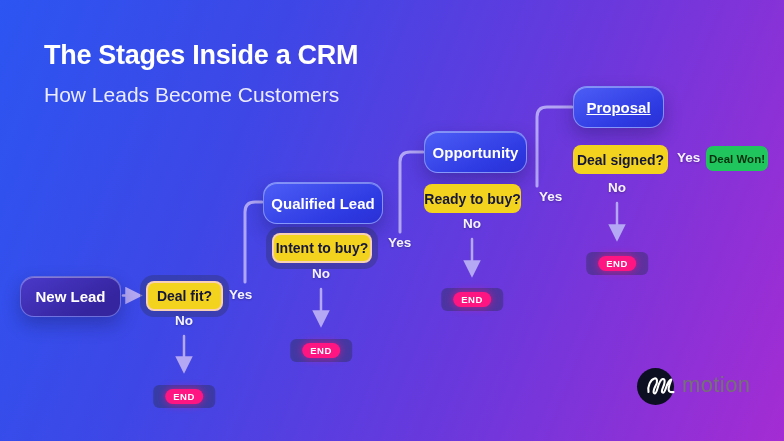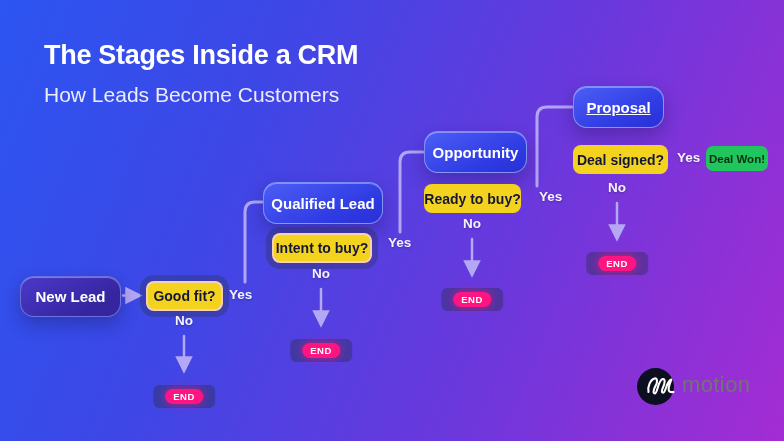--- a/index.html
+++ b/index.html
@@ -95,21 +95,21 @@
   </svg>
 
   <div class="abs title">The Stages Inside a CRM</div>
   <div class="abs subtitle">How Leads Become Customers</div>
 
   <div class="abs stage dark" style="left:20px;top:276px;width:99px;height:39px;">New Lead</div>
   <div class="abs stage" style="left:263px;top:182px;width:118px;height:40px;">Qualified Lead</div>
   <div class="abs stage" style="left:424px;top:131px;width:101px;height:40px;">Opportunity</div>
   <div class="abs stage" style="left:573px;top:86px;width:89px;height:40px;text-decoration:underline;">Proposal</div>
 
-  <div class="abs decision outlined" style="left:146px;top:281px;width:73px;height:26px;">Good fit?</div>
+  <div class="abs decision outlined" style="left:146px;top:281px;width:73px;height:26px;">Deal fit?</div>
   <div class="abs yesno" style="left:229px;top:287px;">Yes</div>
   <div class="abs yesno center" style="left:184px;top:313px;">No</div>
   <div class="abs end-wrap" style="left:184px;top:385px;">
     <span class="end-pill">END</span>
   </div>
 
   <div class="abs decision outlined" style="left:272px;top:233px;width:96px;height:26px;">Intent to buy?</div>
   <div class="abs yesno" style="left:388px;top:235px;">Yes</div>
   <div class="abs yesno center" style="left:321px;top:266px;">No</div>
   <div class="abs end-wrap" style="left:321px;top:339px;">

